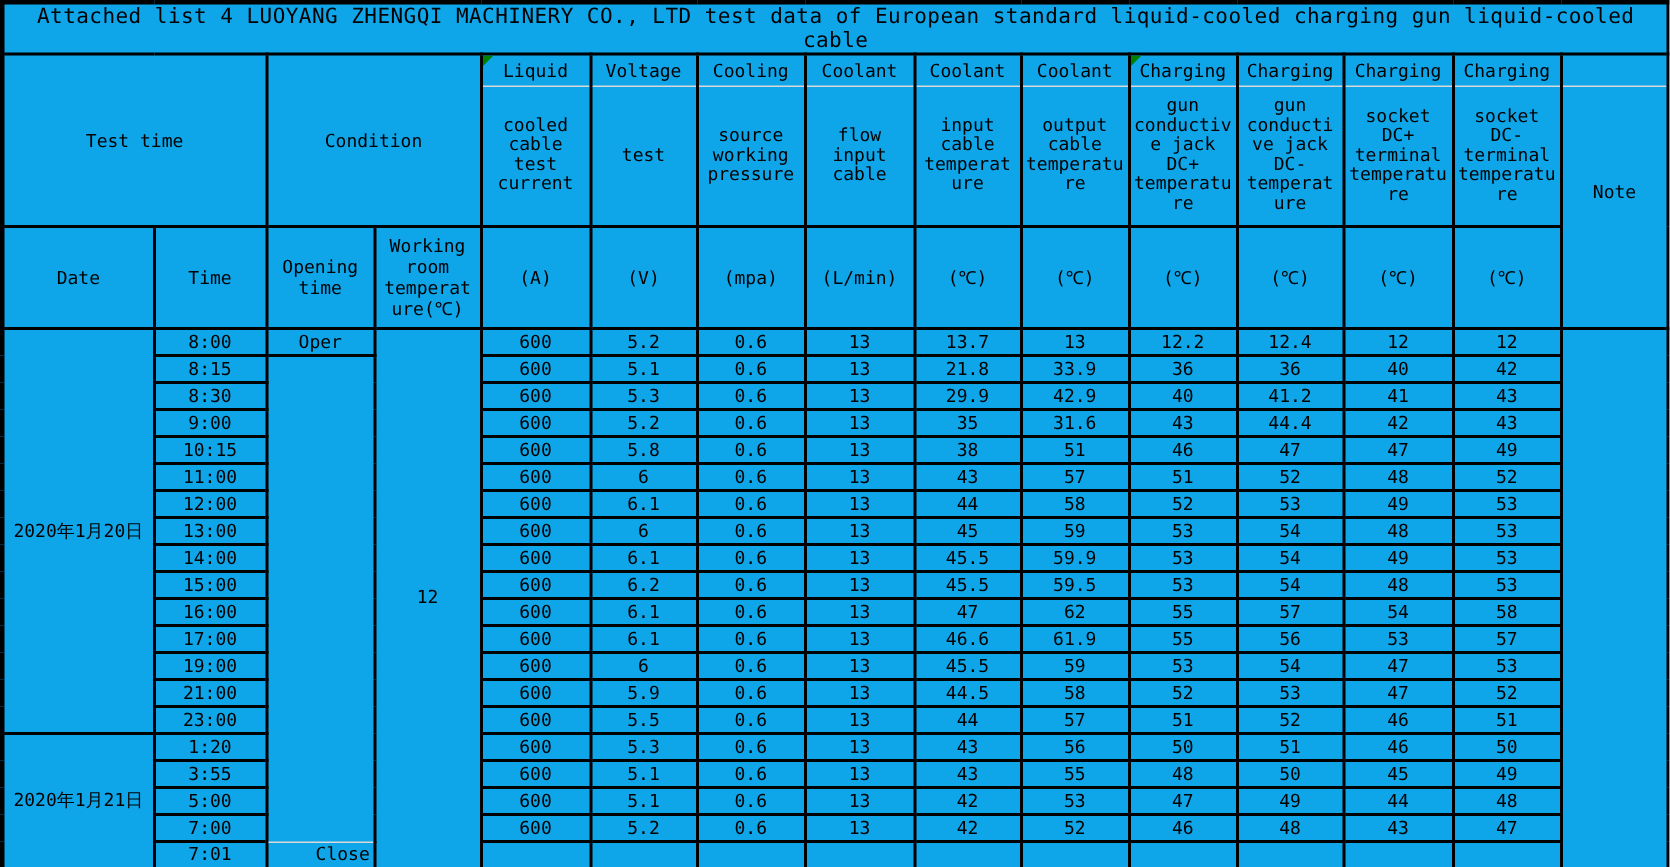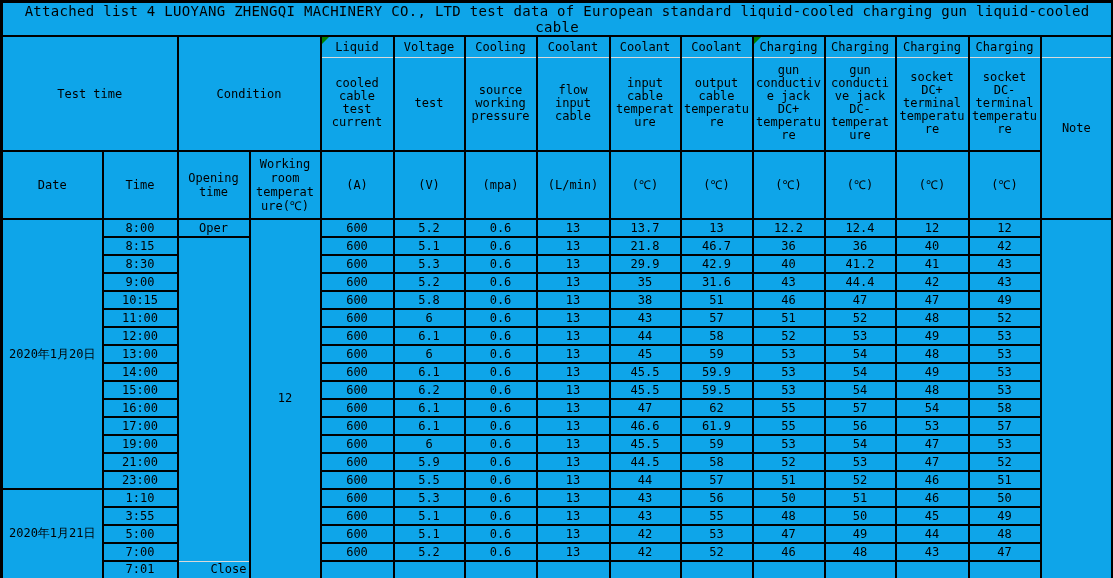--- a/index.html
+++ b/index.html
@@ -176,21 +176,21 @@
           <td class="note-data-cell" rowspan="20"></td>
         </tr>
         <tr class="dr">
           <td class="time-cell">8:15</td>
           <td class="open-span" rowspan="18"></td>
           <td class="val-cell">600</td>
           <td class="val-cell">5.1</td>
           <td class="val-cell">0.6</td>
           <td class="val-cell">13</td>
           <td class="val-cell">21.8</td>
-          <td class="val-cell">46.7</td>
+          <td class="val-cell">33.9</td>
           <td class="val-cell">36</td>
           <td class="val-cell">36</td>
           <td class="val-cell">40</td>
           <td class="val-cell">42</td>
         </tr>
         <tr class="dr">
           <td class="time-cell">8:30</td>
           <td class="val-cell">600</td>
           <td class="val-cell">5.3</td>
           <td class="val-cell">0.6</td>
@@ -353,21 +353,21 @@
           <td class="val-cell">13</td>
           <td class="val-cell">44</td>
           <td class="val-cell">57</td>
           <td class="val-cell">51</td>
           <td class="val-cell">52</td>
           <td class="val-cell">46</td>
           <td class="val-cell">51</td>
         </tr>
         <tr class="dr">
           <td class="date-cell" rowspan="5">2020年1月21日</td>
-          <td class="time-cell">1:10</td>
+          <td class="time-cell">1:20</td>
           <td class="val-cell">600</td>
           <td class="val-cell">5.3</td>
           <td class="val-cell">0.6</td>
           <td class="val-cell">13</td>
           <td class="val-cell">43</td>
           <td class="val-cell">56</td>
           <td class="val-cell">50</td>
           <td class="val-cell">51</td>
           <td class="val-cell">46</td>
           <td class="val-cell">50</td>

